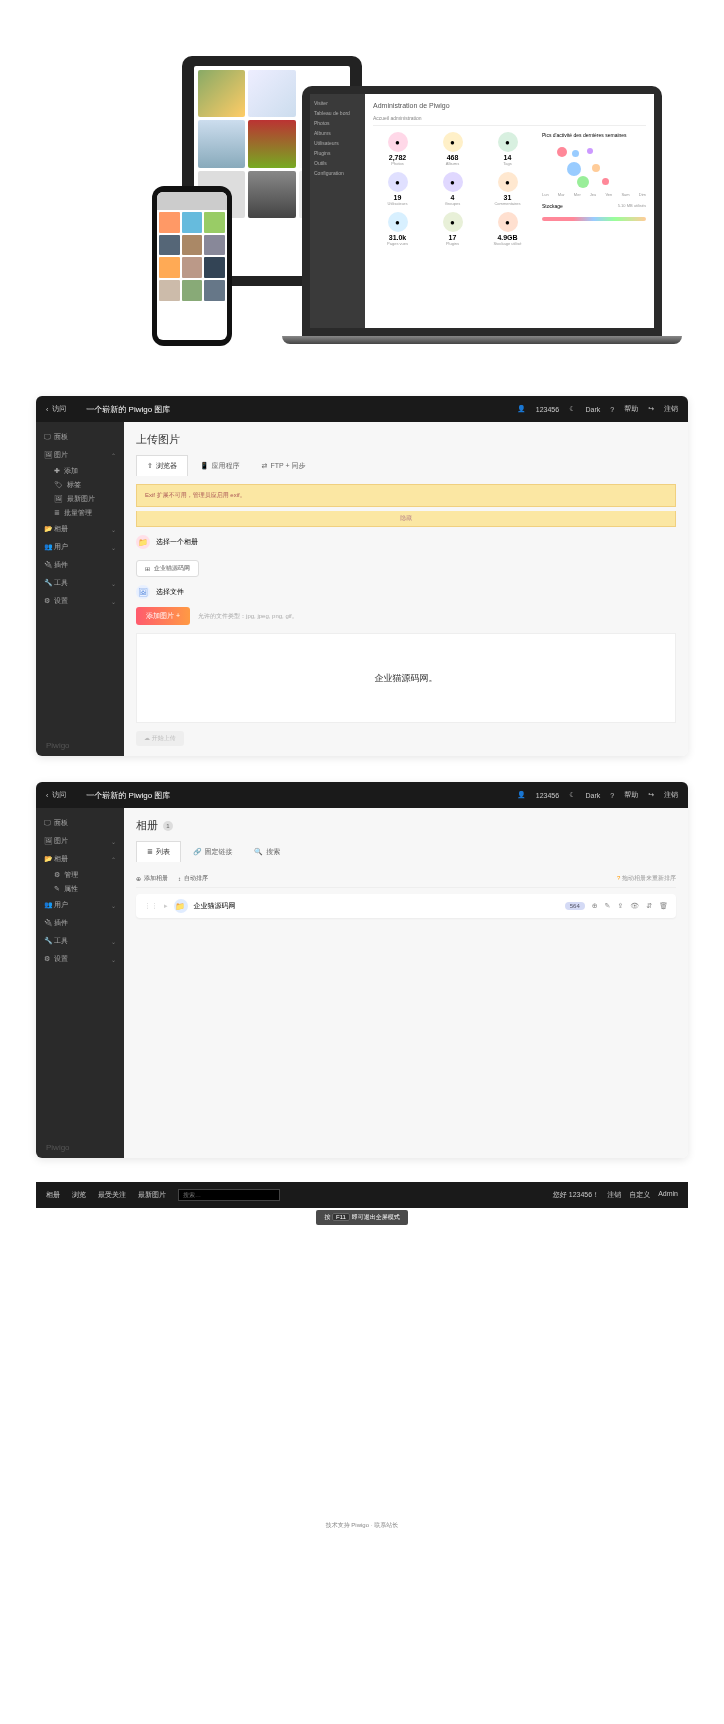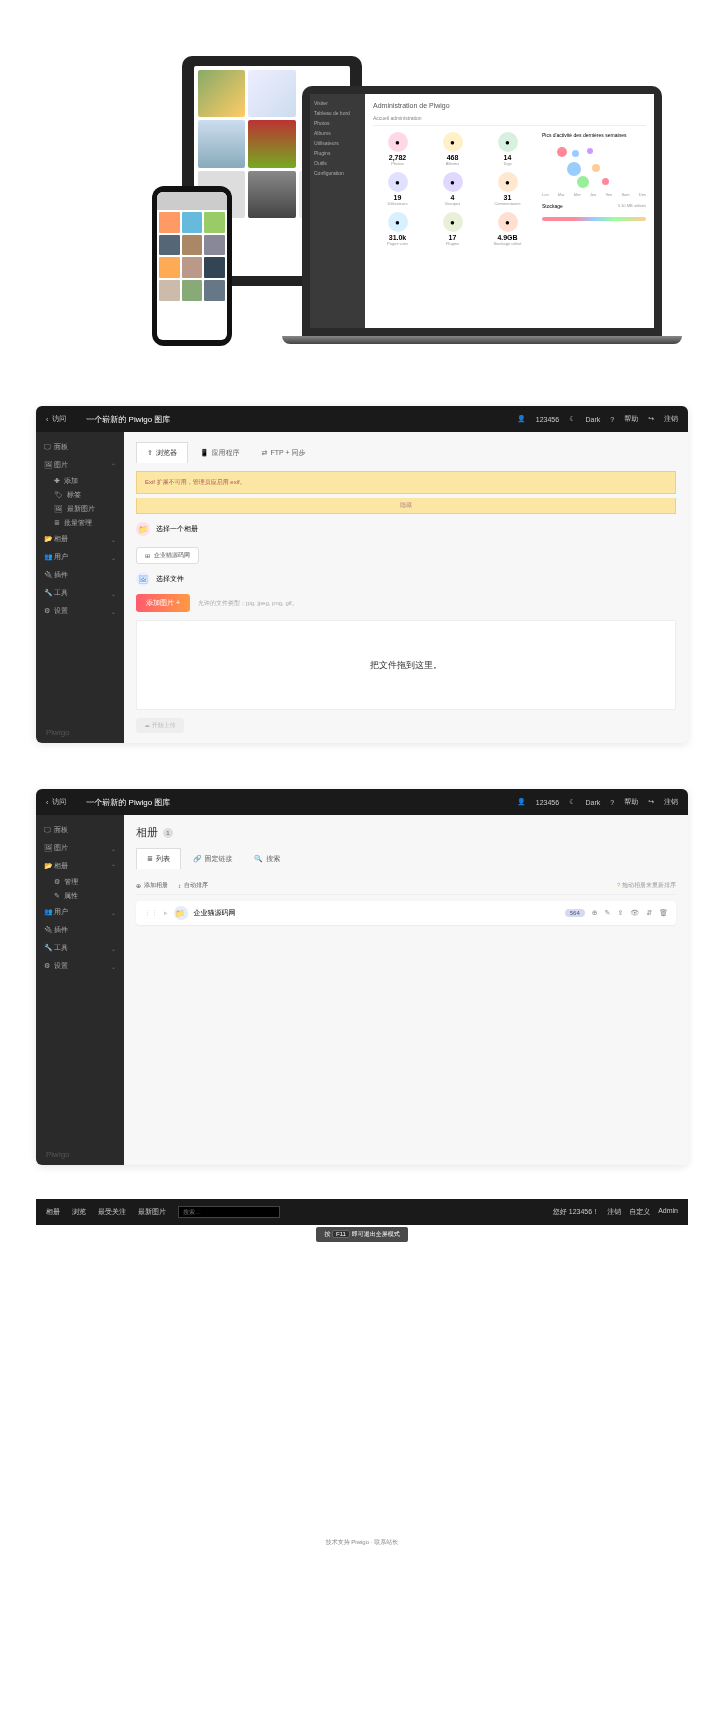--- a/index.html
+++ b/index.html
@@ -29,21 +29,21 @@
 .tablet-screen { width:100%; height:100%; background:#fff; border-radius:2px; padding:4px; }
 .tablet-grid { display:grid; grid-template-columns:repeat(3,1fr); gap:3px; }
 .tile { aspect-ratio:1; border-radius:2px; }
 .phone { position:absolute; left:90px; bottom:0; width:80px; height:160px; background:#111; border-radius:12px; padding:6px 5px; z-index:3; }
 .phone-screen { width:100%; height:100%; background:#fff; border-radius:6px; overflow:hidden; }
 .phone-grid { display:grid; grid-template-columns:repeat(3,1fr); gap:2px; padding:2px; }
 .ptile { aspect-ratio:1; border-radius:1px; }
 
 .gap { height:22px; background:#fff; }
 
-.panel { width:652px; margin:12px auto; background:#fff; border-radius:6px; box-shadow:0 2px 8px rgba(0,0,0,0.1); overflow:hidden; }
+.panel { width:652px; margin:2px auto; background:#fff; border-radius:6px; box-shadow:0 2px 8px rgba(0,0,0,0.1); overflow:hidden; }
 .topbar { height:26px; background:#1a1a1a; display:flex; align-items:center; padding:0 10px; color:#ccc; font-size:7px; }
 .topbar-left { display:flex; align-items:center; gap:4px; }
 .topbar-title { margin-left:20px; color:#fff; font-size:8px; }
 .topbar-right { margin-left:auto; display:flex; gap:10px; align-items:center; }
 .panel-body { display:flex; min-height:300px; }
 .sidebar { width:88px; background:#2a2a2a; color:#aaa; font-size:7px; padding:6px 0; }
 .sb-item { display:flex; align-items:center; padding:4px 8px; gap:5px; justify-content:space-between; }
 .sb-icon { width:10px; display:inline-block; }
 .sb-sub { padding-left:18px; display:flex; align-items:center; gap:4px; padding-top:2px; padding-bottom:2px; }
 .content { flex:1; background:#f7f7f7; padding:10px 12px; }
@@ -280,20 +280,21 @@
       <div class="sb-item">
             <span><span class="sb-icon">🔧</span><span>工具</span></span>
             <span class="chev">⌄</span>
           </div>
       <div class="sb-item">
             <span><span class="sb-icon">⚙</span><span>设置</span></span>
             <span class="chev">⌄</span>
           </div>
     </div>
     <div class="content">
+      <div class="page-title">上传图片</div>
       <div class="tabs">
         <div class="tab active-tab">
               <span>⇧</span>
               <span>浏览器</span>
             </div>
         <div class="tab">
               <span>📱</span>
               <span>应用程序</span>
             </div>
         <div class="tab">
@@ -312,21 +313,21 @@
         <span>企业猫源码网</span>
       </div>
       <div class="select-line">
         <span class="round-icon" style="background:#e8f0ff;color:#58d">🖼</span>
         <span>选择文件</span>
       </div>
       <div style="display:flex;align-items:center">
         <span class="browse-btn"><span>添加图片</span> +</span>
         <span class="allowed">允许的文件类型：jpg, jpeg, png, gif。</span>
       </div>
-      <div class="drop">把文件拖到这里。</div>
+      <div class="drop">企业猫源码网。</div>
       <div class="start-btn"><span>☁</span> <span>开始上传</span></div>
     </div>
   </div>
 </div>
 <div class="brand" style="bottom:6px;left:46px">Piwigo</div>
 </div>
 
 <div class="gap"></div>
 
 <div class="panel-wrap">

